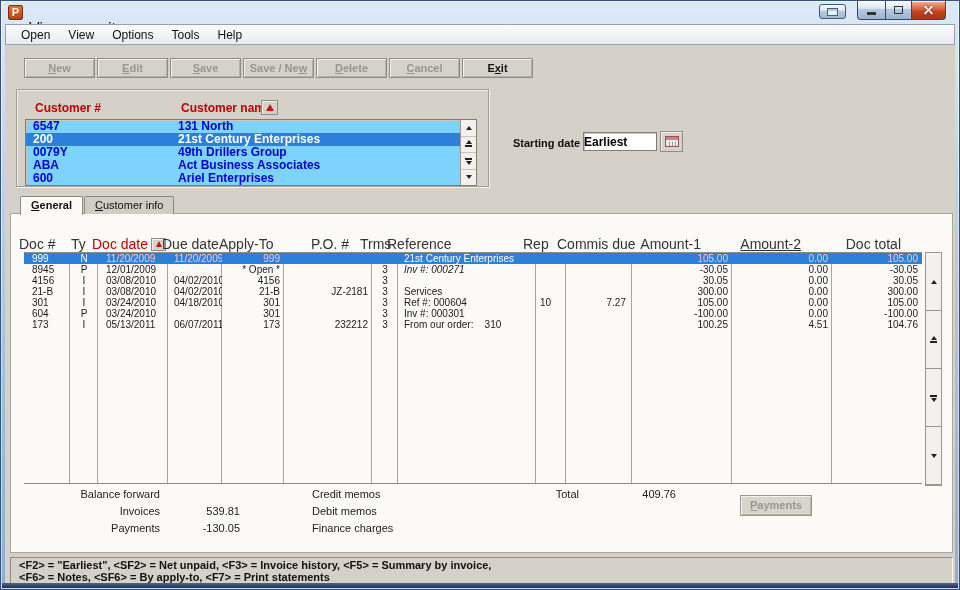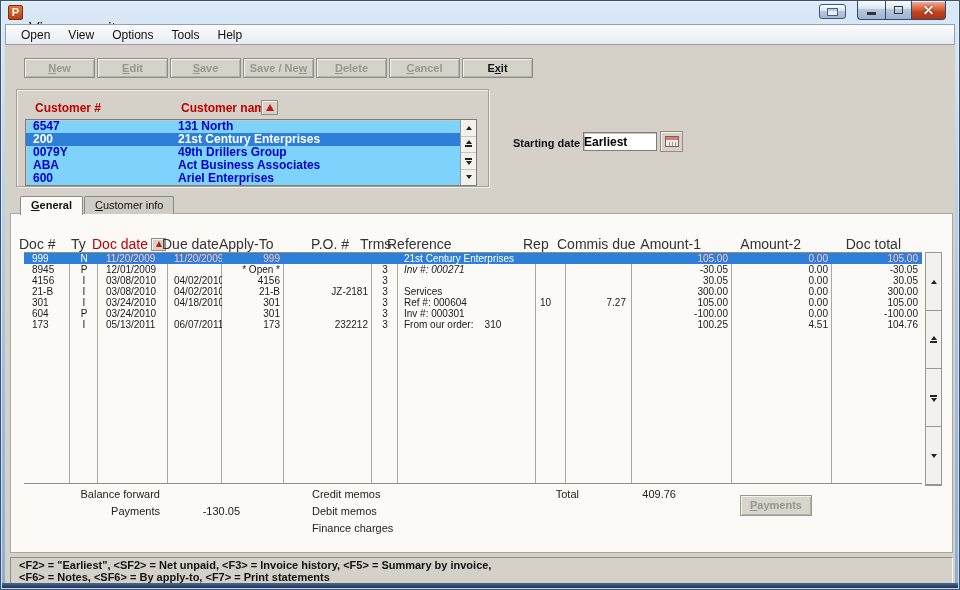--- a/index.html
+++ b/index.html
@@ -268,21 +268,21 @@
             </div>
           </div>
           <div class="hcell" style="width: 54px; justify-content: flex-start; padding-left: 7px;">Due date</div>
           <div class="hcell" style="width: 62px; justify-content: flex-start; padding-left: 10px;">Apply-To</div>
           <div class="hcell" style="width: 88px; justify-content: flex-end; padding-right: 10px;">P.O. #</div>
           <div class="hcell" style="width: 26px; justify-content: flex-start; padding-left: 1px;">Trms</div>
           <div class="hcell" style="width: 138px; justify-content: flex-start; padding-left: 2px;">Reference</div>
           <div class="hcell" style="width: 30px; justify-content: flex-start; padding-left: 0px;">Rep</div>
           <div class="hcell" style="width: 66px; justify-content: flex-start; padding-left: 4px;">Commis due</div>
           <div class="hcell" style="width: 100px; justify-content: flex-end; padding-right: 18px;">Amount-1</div>
-          <div class="hcell" style="width: 100px; justify-content: flex-end; padding-right: 18px;">Amount-2</div>
+          <div class="hcell" style="width: 100px; justify-content: flex-end; padding-right: 18px; text-decoration: underline;">Amount-2</div>
           <div class="hcell" style="width: 90px; justify-content: flex-end; padding-right: 8px;">Doc total</div>
         </div>
       <div class="grid-area" id="gridArea">
           <div class="vline" style="left: 45px;"></div>
           <div class="vline" style="left: 73px;"></div>
           <div class="vline" style="left: 143px;"></div>
           <div class="vline" style="left: 197px;"></div>
           <div class="vline" style="left: 259px;"></div>
           <div class="vline" style="left: 347px;"></div>
           <div class="vline" style="left: 373px;"></div>
@@ -408,20 +408,21 @@
         <div class="sbtn">
             <i class="hbar"></i>
             <i class="tri-d"></i>
           </div>
         <div class="sbtn">
             <i class="tri-d"></i>
           </div>
       </div>
       <div id="summaryL">
           <div class="srow"><span class="slabel">Balance forward</span><span class="sval"></span></div>
+          <div class="srow"><span class="slabel">Invoices</span><span class="sval">539.81</span></div>
           <div class="srow"><span class="slabel">Payments</span><span class="sval">-130.05</span></div>
         </div>
       <div id="summaryM">
           <div class="srow"><span class="slabel">Credit memos</span><span class="sval"></span></div>
           <div class="srow"><span class="slabel">Debit memos</span><span class="sval"></span></div>
           <div class="srow"><span class="slabel">Finance charges</span><span class="sval"></span></div>
         </div>
       <div id="summaryR">
           <div class="srow"><span class="slabel">Total</span><span class="sval">409.76</span></div>
         </div>

